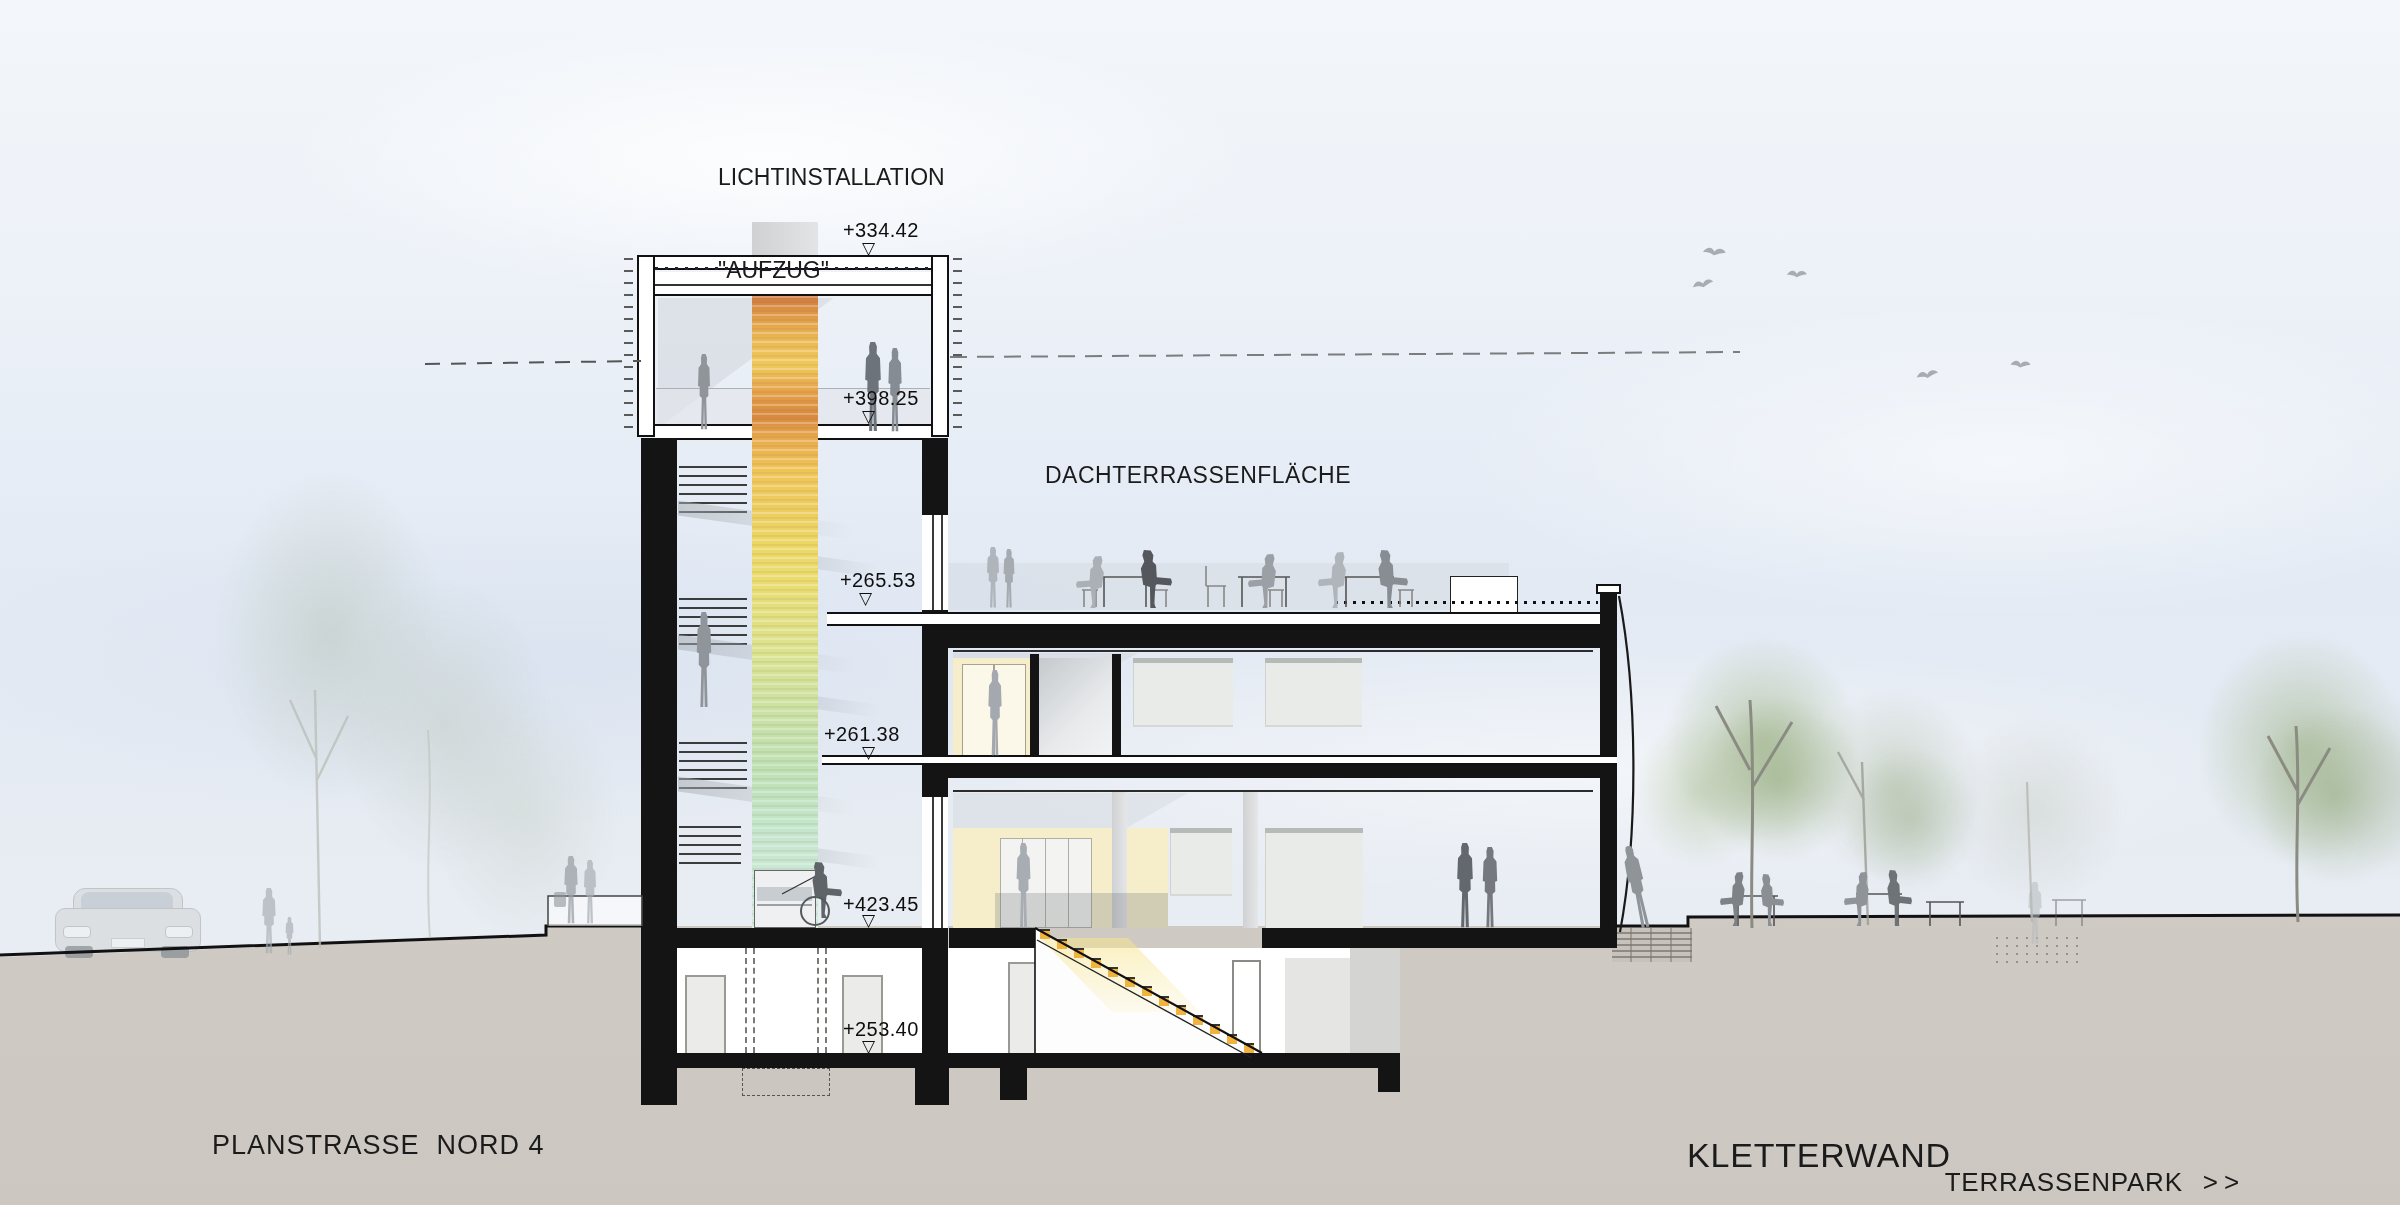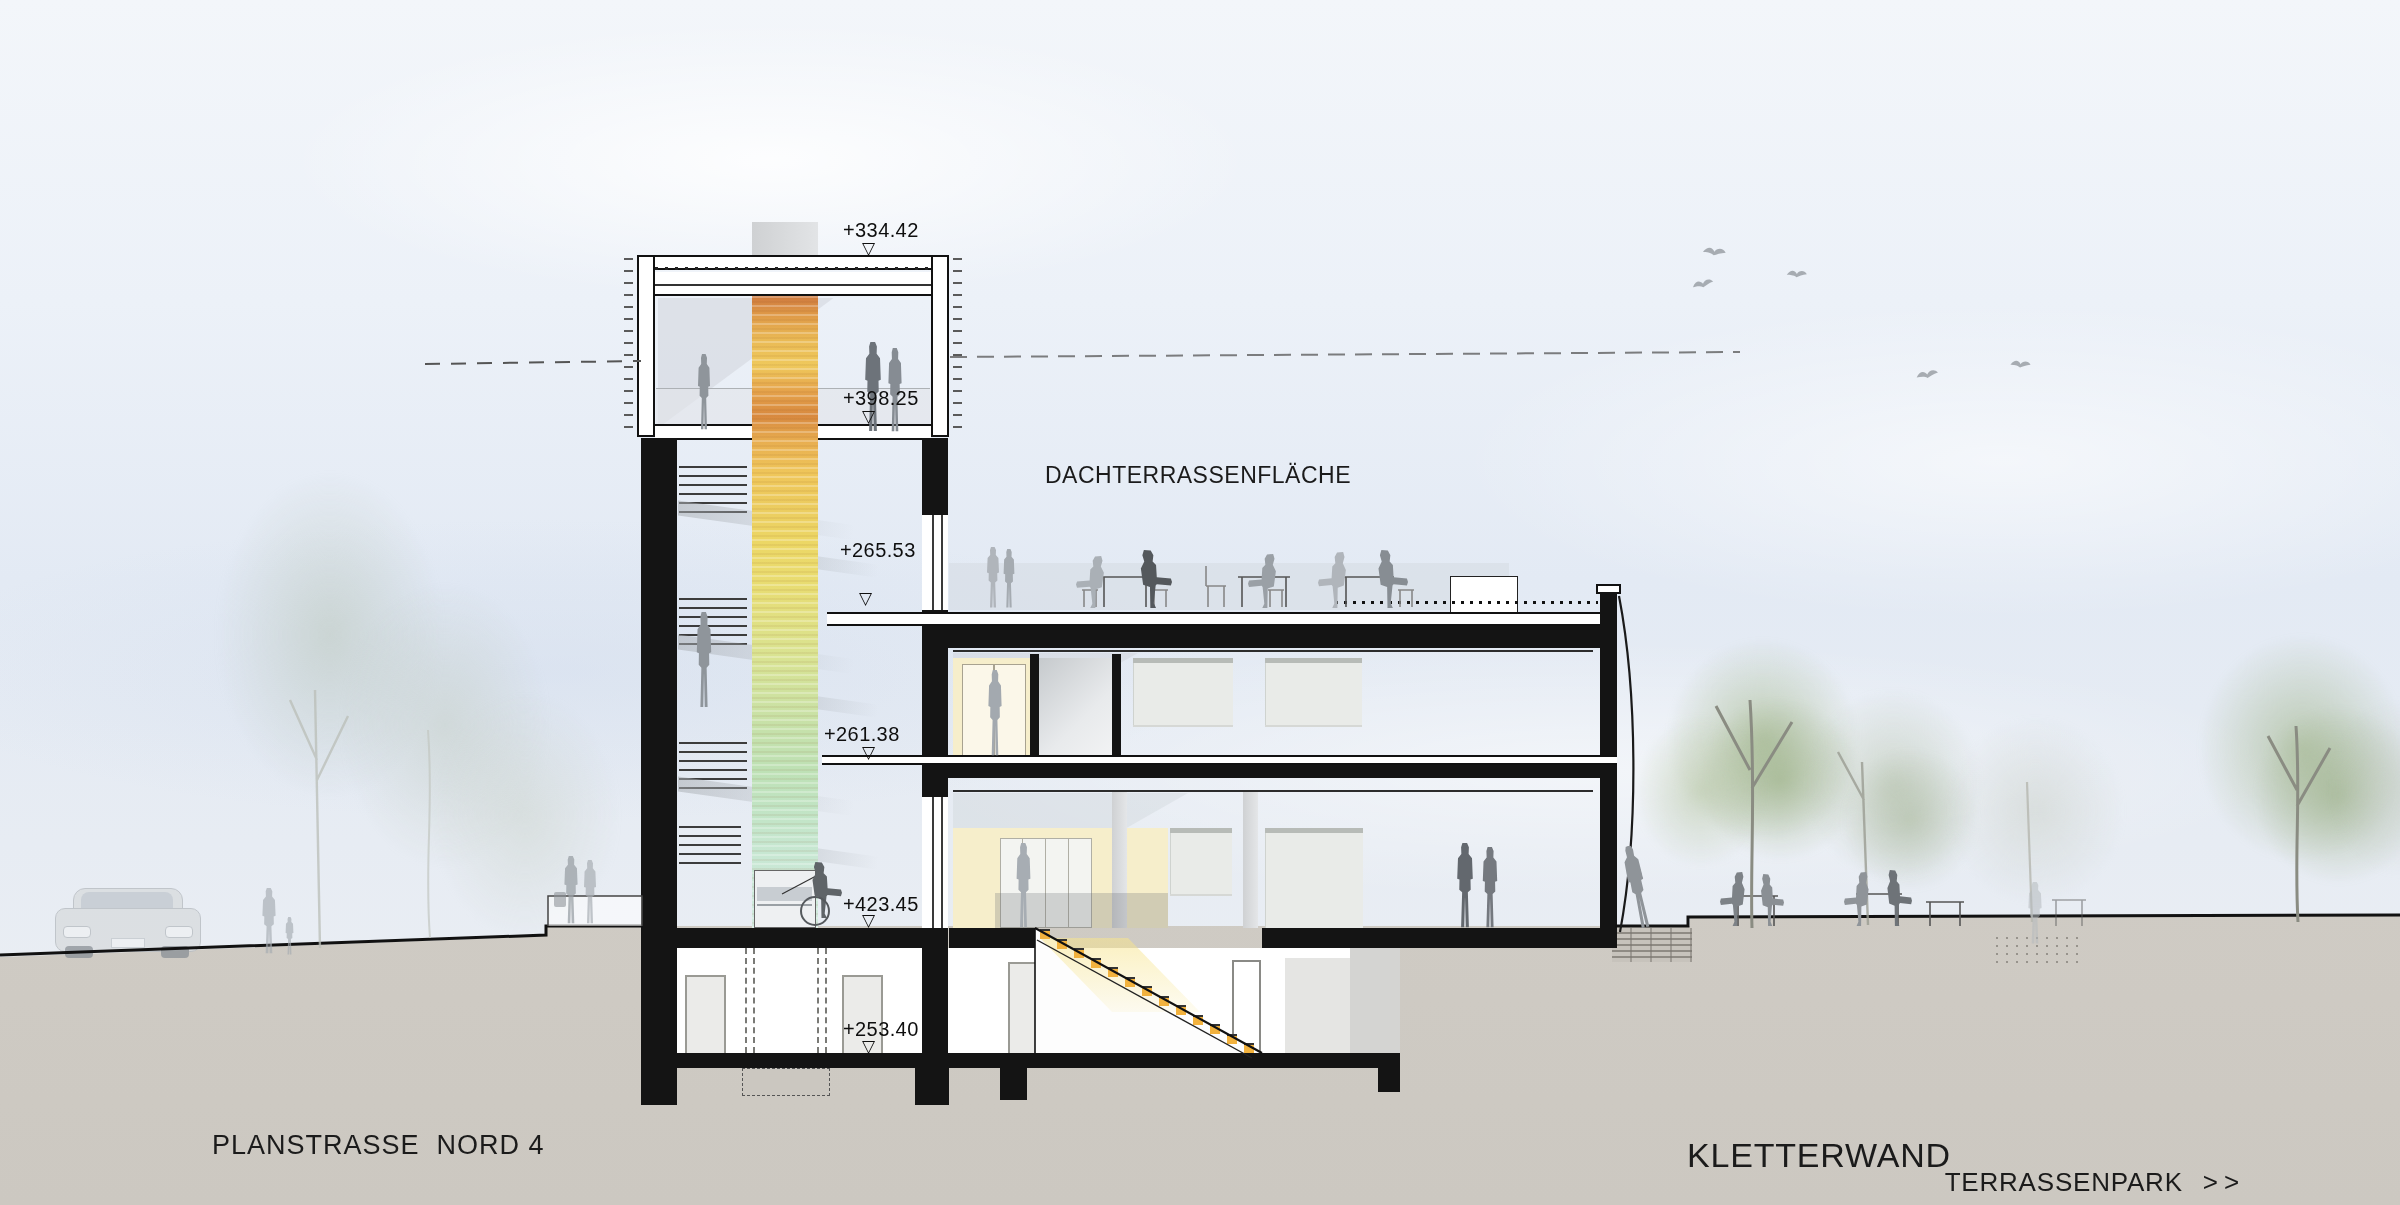--- a/index.html
+++ b/index.html
@@ -281,29 +281,33 @@
   <div class="p" style="left:580px;top:860px;width:20px;height:64px;background:#a8aeb4;opacity:.7;"></div>
   <div class="abs" style="left:554px;top:892px;width:12px;height:15px;background:#8f9499;opacity:.6;border-radius:2px;"></div>
 
   <div class="p" style="left:258px;top:888px;width:22px;height:66px;background:#a5abb1;opacity:.65;"></div>
   <div class="p" style="left:283px;top:917px;width:13px;height:38px;background:#a5abb1;opacity:.65;"></div>
 
   <div class="elev" style="left:843px;top:219px;">+334.42</div>
   <div class="tri" style="left:862px;top:240px;">▽</div>
   <div class="elev" style="left:843px;top:387px;">+398.25</div>
   <div class="tri" style="left:862px;top:408px;">▽</div>
-  <div class="elev" style="left:840px;top:539px;">+265.53</div>
+  <div class="elev" style="left:840px;top:569px;">+265.53</div>
   <div class="tri" style="left:859px;top:590px;">▽</div>
   <div class="elev" style="left:824px;top:723px;">+261.38</div>
   <div class="tri" style="left:862px;top:744px;">▽</div>
   <div class="elev" style="left:843px;top:893px;">+423.45</div>
   <div class="tri" style="left:862px;top:912px;">▽</div>
   <div class="elev" style="left:843px;top:1018px;">+253.40</div>
   <div class="tri" style="left:862px;top:1038px;">▽</div>
 
+  <div class="lbl" style="left:718px;top:100px;font-size:23px;line-height:31px;">
+    <div>LICHTINSTALLATION</div>
+    <div>"AUFZUG"</div>
+  </div>
   <div class="lbl" style="left:1045px;top:462px;font-size:23px;letter-spacing:.5px;">DACHTERRASSENFLÄCHE</div>
   <div class="lbl" style="left:168px;top:1130px;font-size:27px;letter-spacing:1px;margin-left:44px;">PLANSTRASSE  NORD 4</div>
   <div class="lbl" style="left:1687px;top:1136px;font-size:34px;letter-spacing:.8px;">KLETTERWAND</div>
   <div class="lbl" style="left:1913px;top:1136px;font-size:26px;letter-spacing:.8px;">
     <span>TERRASSENPARK</span><span style="margin-left:20px;letter-spacing:6px;">&gt;&gt;</span>
   </div>
 
 </div>
 
 </body></html>

